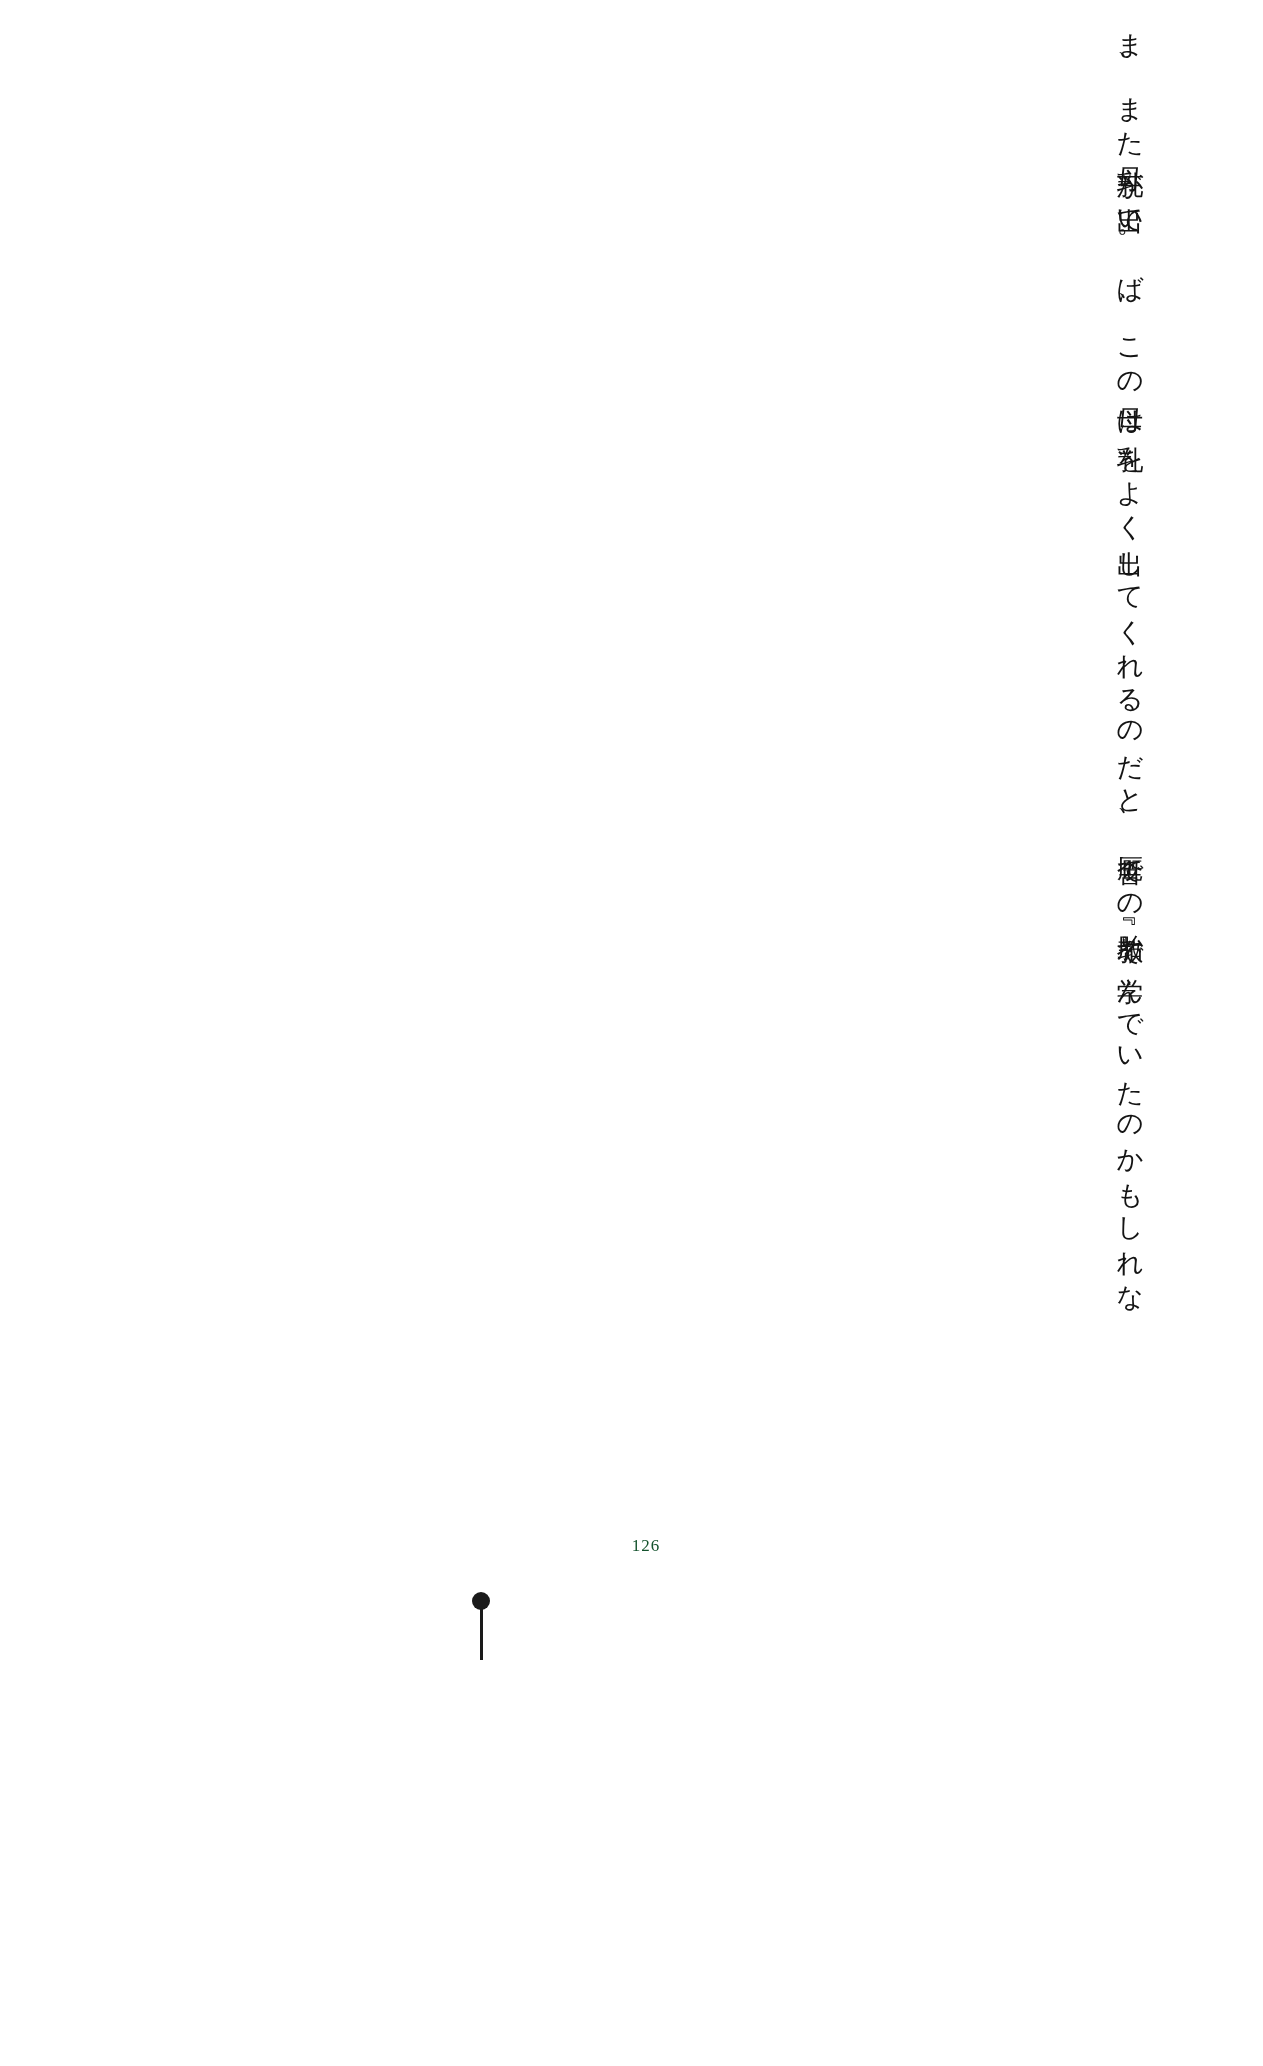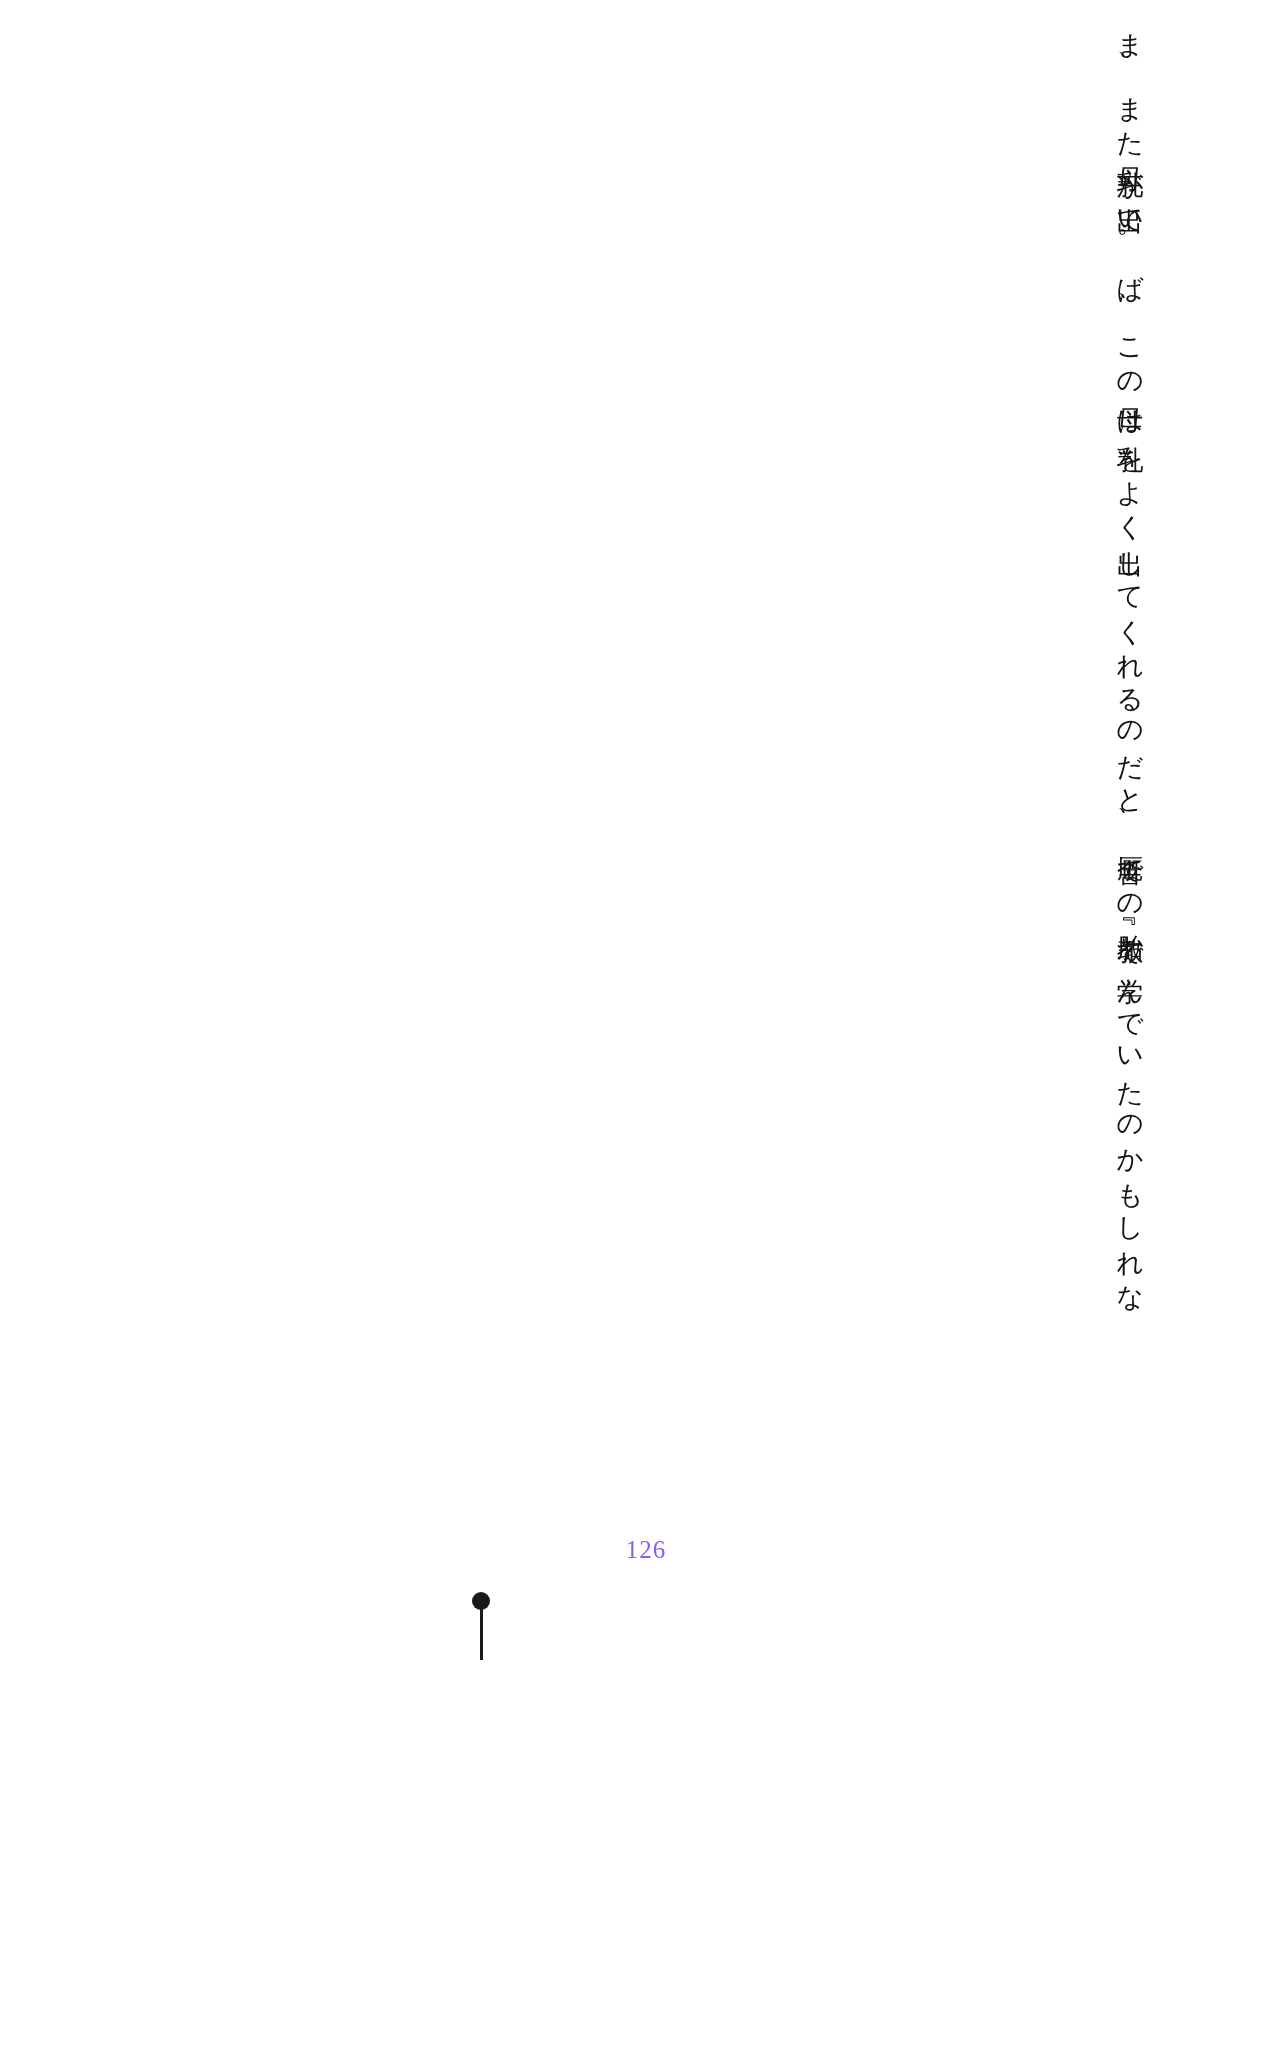--- a/index.html
+++ b/index.html
@@ -54,23 +54,23 @@
     color: #141414;
     font-weight: 400;
   }
 
   .page-number {
     position: absolute;
     left: 0;
     right: 0;
     top: 1536px;
     text-align: center;
-    font-size: 25px;
+    font-size: 17px;
     font-family: "Liberation Serif", "DejaVu Serif", serif;
-    color: #8b5cf6;
+    color: #14532d;
     letter-spacing: 1px;
     margin-left: 29px;
   }
 
   .spine-mark {
     position: absolute;
     left: 472px;
     top: 1592px;
     width: 18px;
     height: 18px;

